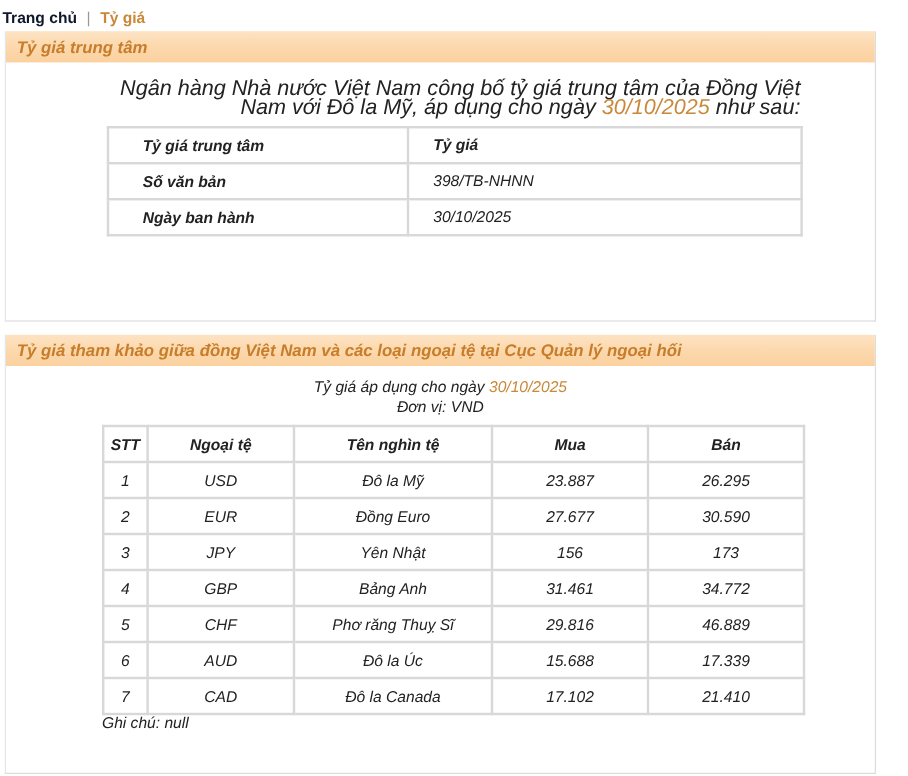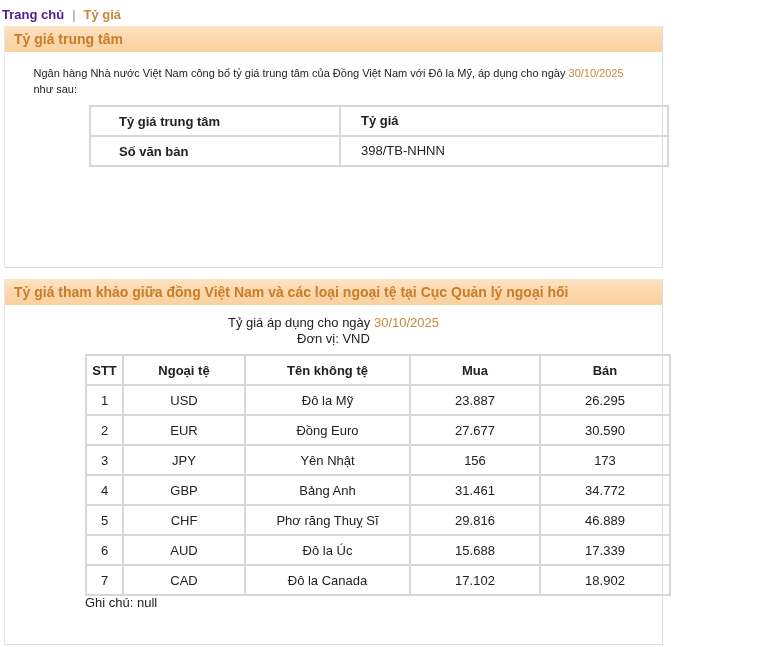--- a/index.html
+++ b/index.html
@@ -5,38 +5,38 @@
   * { box-sizing: border-box; margin: 0; padding: 0; }
   body {
     width: 757px; height: 647px; background: #ffffff;
     font-family: "Liberation Sans", sans-serif; font-size: 13px; color: #222;
     position: relative; overflow: hidden;
   }
   .breadcrumb {
     position: absolute; left: 2px; top: 6px; height: 16px;
     display: flex; align-items: center; font-size: 13px; font-weight: bold;
   }
-  .breadcrumb .home { color: #4c1d95; }
+  .breadcrumb .home { color: #0f172a; }
   .breadcrumb .sep { color: #999; margin: 0 8px; font-weight: normal; }
   .breadcrumb .current { color: #c9883a; }
 
   .panel {
-    position: absolute; left: 4px; width: 659px;
-    border-right: 1px solid #dcdcdc; border-bottom: 1px solid #dcdcdc; border-left: 1px solid #e6e6e6;
+    position: absolute; left: 4px; width: 726px;
+    border-right: 1px solid #dcdcdc; border-bottom: 1px solid #dcdcdc; border-left: 1px solid #e6e6e6; font-style: italic;
   }
   .panel-header {
     height: 26px; line-height: 26px; padding-left: 9px;
     background: linear-gradient(to bottom, #fde3c3 0%, #fcd8ad 50%, #fbd19f 100%);
     color: #c77d2a; font-weight: bold; font-size: 14px;
   }
   #panel1 { top: 26px; height: 242px; }
   #panel2 { top: 279px; height: 366px; }
 
   .intro {
-    text-align: left; font-size: 11px; line-height: 16px; color: #222;
+    text-align: right; font-size: 18px; line-height: 16px; color: #222;
     margin: 13px auto 0; width: 600px;
   }
   .hl { color: #c9883a; }
 
   table { border-collapse: collapse; }
   td, th { border: 2px solid #d8d8d8; }
 
   .central-table { position: absolute; left: 84px; top: 79px; width: 580px; }
   .central-table td { height: 30px; font-size: 13px; vertical-align: middle; }
   .central-table td.k { width: 250px; padding-left: 28px; font-weight: bold; }
@@ -70,39 +70,43 @@
   <table class="central-table">
     <tbody>
         <tr>
       <td class="k">Tỷ giá trung tâm</td>
       <td class="v" style="font-weight:bold">Tỷ giá</td>
     </tr>
     <tr>
       <td class="k">Số văn bản</td>
       <td class="v">398/TB-NHNN</td>
     </tr>
+    <tr>
+      <td class="k">Ngày ban hành</td>
+      <td class="v">30/10/2025</td>
+    </tr>
   </tbody>
     </table>
 </div>
 
 <div class="panel" id="panel2">
   <div class="panel-header">Tỷ giá tham khảo giữa đồng Việt Nam và các loại ngoại tệ tại Cục Quản lý ngoại hối</div>
   <div class="ref-intro">
     <div>
       <span>Tỷ giá áp dụng cho ngày</span>
       <span class="hl">30/10/2025</span>
     </div>
     <div>Đơn vị: VND</div>
   </div>
   <table class="ref-table">
     <tbody>
         <tr>
       <th style="width:37px">STT</th>
       <th style="width:122px">Ngoại tệ</th>
-      <th style="width:165px">Tên không tệ</th>
+      <th style="width:165px">Tên nghìn tệ</th>
       <th style="width:130px">Mua</th>
       <th>Bán</th>
     </tr>
     <tr>
       <td>1</td>
       <td>USD</td>
       <td>Đô la Mỹ</td>
       <td>23.887</td>
       <td>26.295</td>
     </tr>
@@ -139,18 +143,18 @@
       <td>AUD</td>
       <td>Đô la Úc</td>
       <td>15.688</td>
       <td>17.339</td>
     </tr>
     <tr>
       <td>7</td>
       <td>CAD</td>
       <td>Đô la Canada</td>
       <td>17.102</td>
-      <td>18.902</td>
+      <td>21.410</td>
     </tr>
   </tbody>
     </table>
   <div class="note">Ghi chú: null</div>
 </div>
 
 </body></html>

